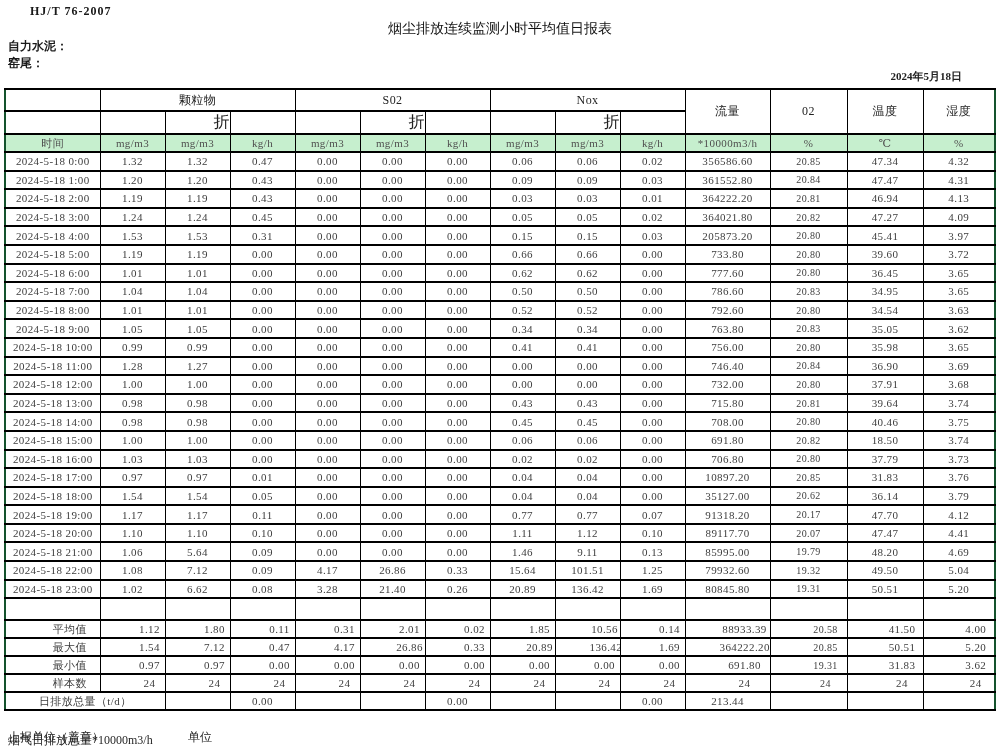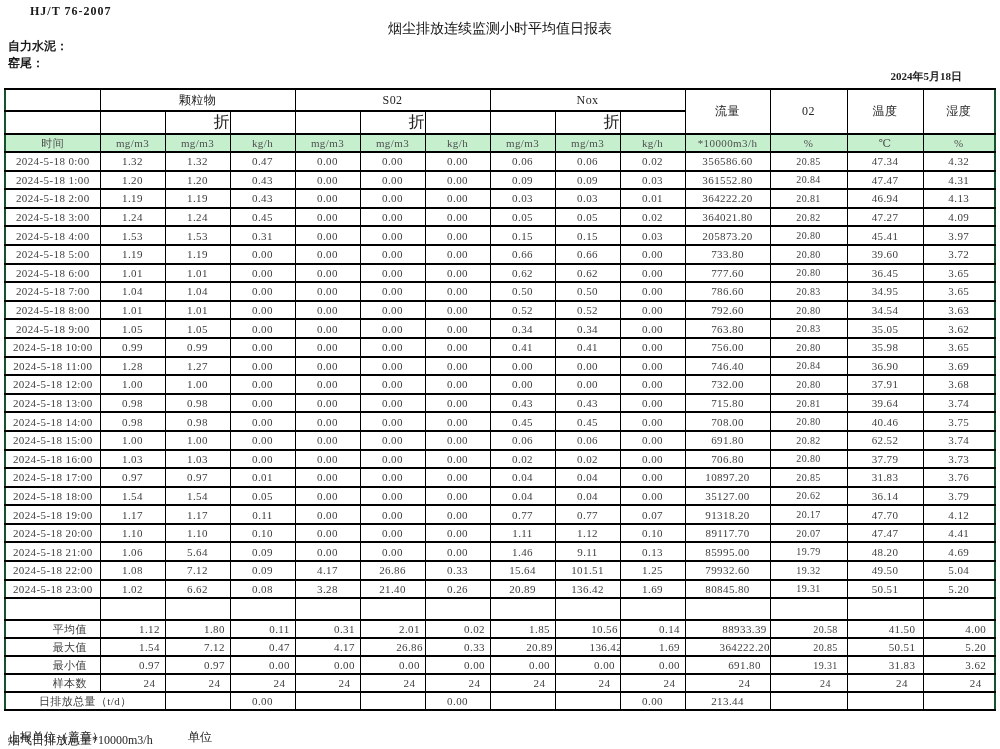--- a/index.html
+++ b/index.html
@@ -347,21 +347,21 @@
           <td class="c1">1.00</td>
           <td class="c2">0.00</td>
           <td class="c3">0.00</td>
           <td class="c4">0.00</td>
           <td class="c5">0.00</td>
           <td class="c6">0.06</td>
           <td class="c7">0.06</td>
           <td class="c8">0.00</td>
           <td class="c9">691.80</td>
           <td class="c10">20.82</td>
-          <td class="c11">62.52</td>
+          <td class="c11">18.50</td>
           <td class="c12">3.74</td>
         </tr>
         <tr class="data-row">
           <td class="lbl">2024-5-18 16:00</td>
           <td class="c0">1.03</td>
           <td class="c1">1.03</td>
           <td class="c2">0.00</td>
           <td class="c3">0.00</td>
           <td class="c4">0.00</td>
           <td class="c5">0.00</td>

